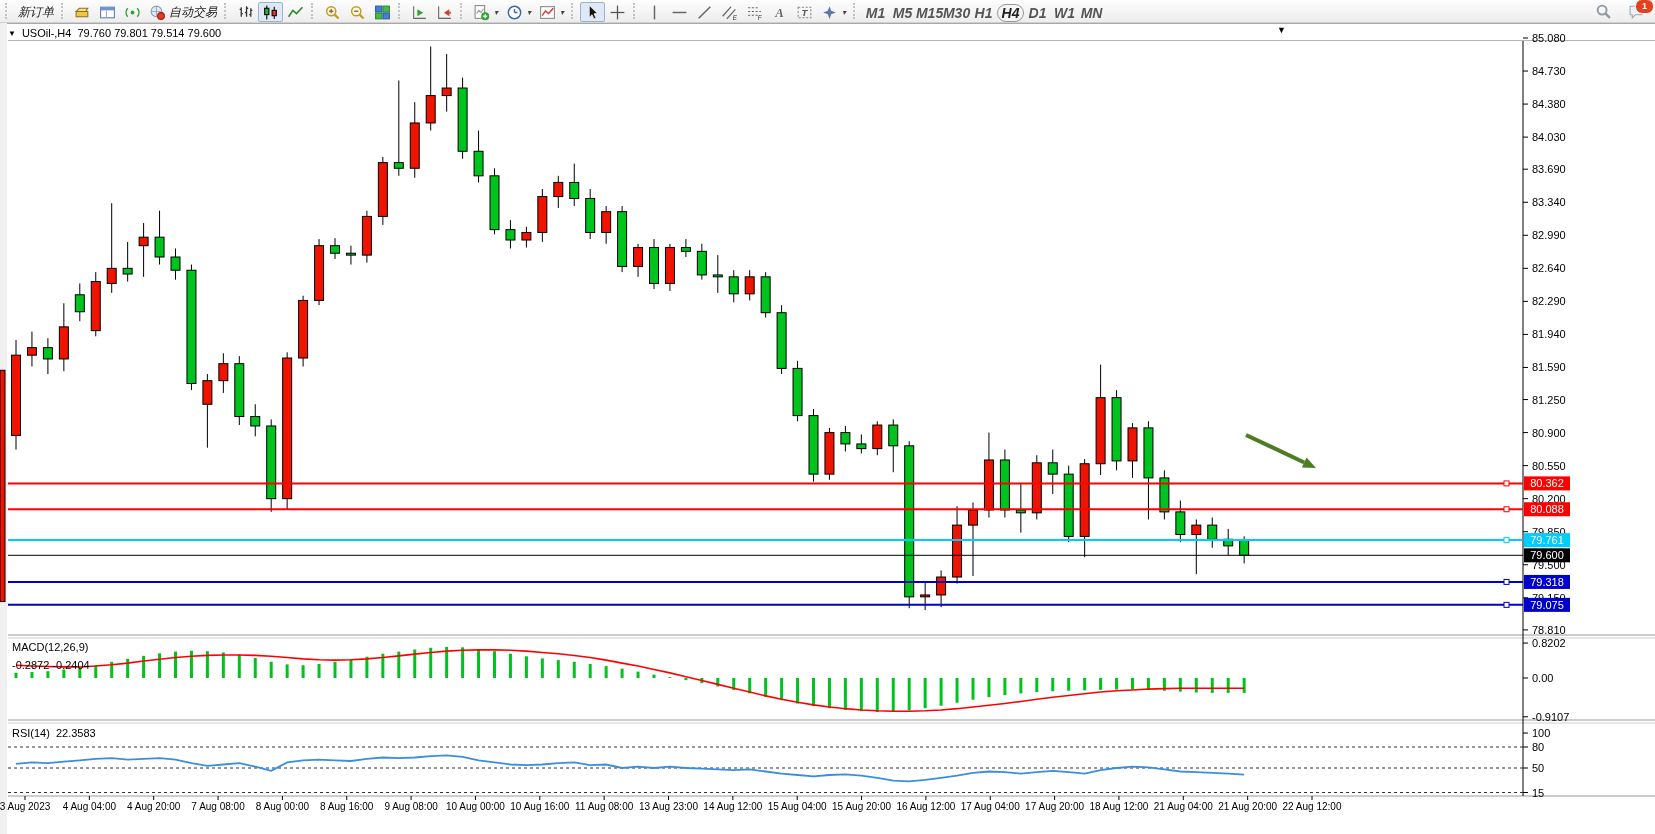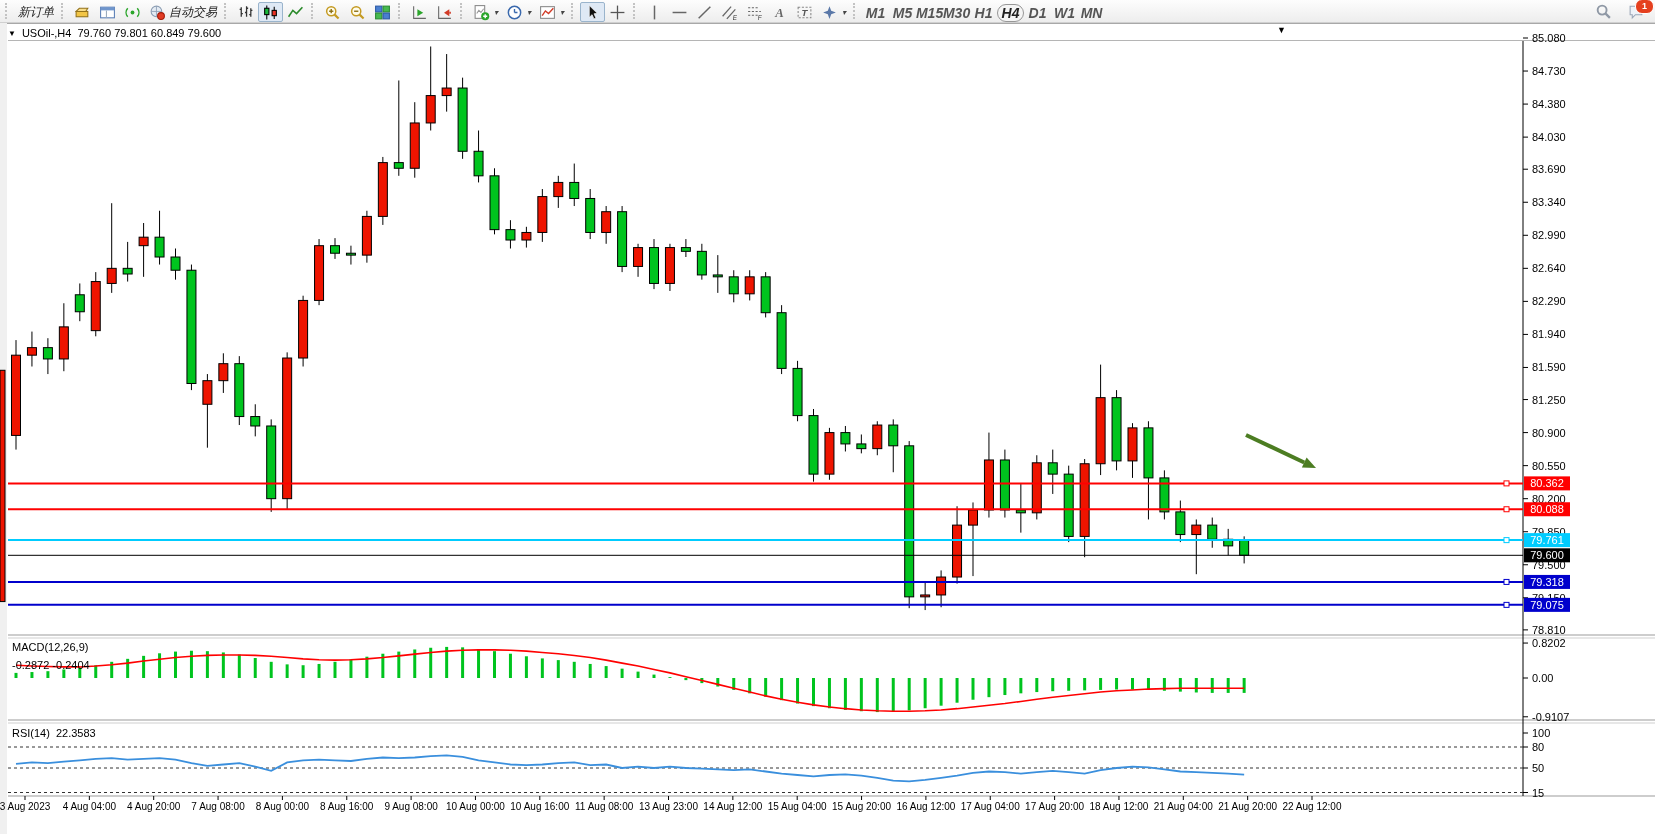--- a/index.html
+++ b/index.html
@@ -260,21 +260,21 @@
       </span>
     </div>
   </div>
 
   <div class="left-gutter"></div>
   <div class="chart-frame"></div>
 
   <div class="chart-titlebar">
     <span class="title-caret">▼</span>
     <span>USOil-,H4</span>
-    <span>79.760 79.801 60.849 79.600</span>
+    <span>79.760 79.801 79.514 79.600</span>
   </div>
   <span class="obj-caret">▼</span>
 
   <div class="panel-label" style="left:12px;top:641px;flex-direction:column;">
     <span>MACD(12,26,9)</span>
     <span>-0.2872 -0.2404</span>
   </div>
   <div class="panel-label" style="left:12px;top:727px;">
     <span>RSI(14)</span>
     <span>22.3583</span>

